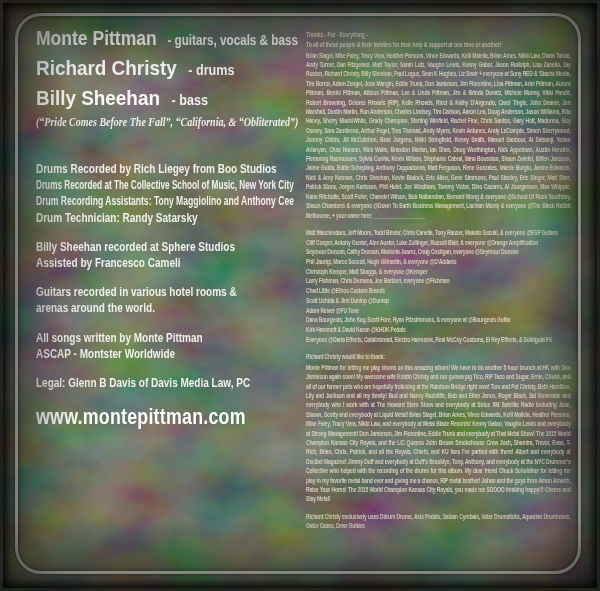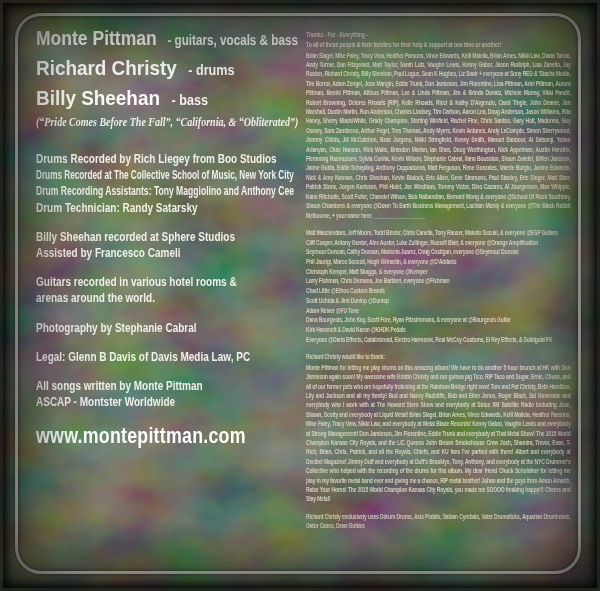--- a/index.html
+++ b/index.html
@@ -28,21 +28,21 @@
   .hline{
     display:block;width:max-content;white-space:nowrap;
     line-height:27px;font-weight:bold;font-size:21px;color:#fafaf7;
   }
   .hrole{font-size:14px;margin-left:7px;color:#f3f2ec;}
   .note{
     display:block;width:max-content;white-space:nowrap;
     font-family:"Liberation Serif", serif;font-style:italic;font-weight:bold;
     font-size:12px;line-height:15px;color:#eeede6;margin-top:1px;
   }
-  .credits{margin-top:21px;}
+  .credits{margin-top:31px;}
   .group{margin-bottom:13px;}
   .cline{
     display:block;width:max-content;white-space:nowrap;
     font-size:12.5px;font-weight:bold;line-height:16.2px;color:#f1f0ea;
   }
   .website{
     display:block;width:max-content;white-space:nowrap;
     margin-top:14px;font-size:21.5px;font-weight:bold;letter-spacing:0.3px;color:#fcfcfa;
   }
   .right-col{
@@ -107,28 +107,25 @@
       </div>
       <div class="group">
         <div class="cline fit" style="transform: scaleX(0.8);">Billy Sheehan recorded at Sphere Studios</div>
         <div class="cline fit" style="transform: scaleX(0.8);">Assisted by Francesco Cameli</div>
       </div>
       <div class="group">
         <div class="cline fit" style="transform: scaleX(0.8);">Guitars recorded in various hotel rooms &amp;</div>
         <div class="cline fit" style="transform: scaleX(0.8);">arenas around the world.</div>
       </div>
       <div class="group">
-        <div class="cline fit" style="transform: scaleX(0.8);">Photography by Stephanie Cabral</div>
+        <div class="cline fit" style="transform: scaleX(0.8);">All songs written by Monte Pittman</div>
+        <div class="cline fit" style="transform: scaleX(0.8);">ASCAP - Montster Worldwide</div>
       </div>
       <div class="group">
         <div class="cline fit" style="transform: scaleX(0.8);">Legal: Glenn B Davis of Davis Media Law, PC</div>
-      </div>
-      <div class="group">
-        <div class="cline fit" style="transform: scaleX(0.8);">All songs written by Monte Pittman</div>
-        <div class="cline fit" style="transform: scaleX(0.8);">ASCAP - Montster Worldwide</div>
       </div>
     </div>
 
     <div class="website fit" style="transform: scaleX(0.826772);">www.montepittman.com</div>
   </div>
 
   <div class="right-col">
     <div class="rtitle">Thanks - For - Everything -</div>
     <div class="rline">To all of these people &amp; their families for their help &amp; support at one time or another!</div>
     <p class="rpara names">Brian Slagel, Mike Faley, Tracy Vera, Heather Parsons, Vince Edwards, Kelli Malella, Brian Ames, Nikki Law, Diana Tanda, Andy Turner, Dan Fitzgerald, Matt Taylor, Sarah Lutz, Vaughn Lewis, Kenny Gabor, Jason Rudolph, Lisa Zanello, Jay Ruston, Richard Christy, Billy Sheehan, Paul Logus, Sean K Hughes, Liz Snair + everyone at Sony RED &amp; 'Stache Media, Tim Borror, Adam Zengel, Jose Mangin, Eddie Trunk, Don Jamieson, Jim Florentine, Lisa Pittman, Ariel Pittman, Aurora Pittman, Benini Pittman, Atticus Pittman, Lee &amp; Linda Pittman, Jim &amp; Brinda Donatz, Michele Murray, Vikki Pandit, Robert Browning, Delores Rhoads (RIP), Kelle Rhoads, Ricci &amp; Kathy D'Argenzio, Carol Tingle, John Deaver, Jon Marshall, Dustin Martin, Ron Anderson, Charles Lindsey, Tim Carlson, Aaron Lea, Doug Anderson, Jason Williams, Rita Haney, Sherry Black/White, Grady Champion, Sterling Winfield, Rachel Fine, Chris Santos, Gary Holt, Madonna, Guy Oseary, Sara Zambreno, Arthur Fogel, Tres Thomas, Andy Myers, Kevin Antunes, Andy LeCompte, Simon Sherrywood, Jeremy Childs, Jill McCutchen, Brad Jurgens, Nikki Stringfield, Kenny Smith, Manuel Sanbour, Al Satsanji, Yohan Arlanyan, Chas Hanson, Rick Waite, Brandon Marlan, Ian Shea, Doug Worthington, Nick Appelman, Austin Hendrix, Flemming Rasmussen, Sylvia Cunha, Kevin Wilson, Stephanie Cabral, Ilana Boussion, Shaun Zwiefel, Biffen Jansson, Jaime Guida, Eddie Schepling, Anthony Cappadonna, Matt Ferguson, Rene Gonzales, Valerie Burgio, Janine Edwards, Nick &amp; Amy Noonan, Chris Sheehan, Kevin Blalock, Eric Allen, Gene Simmons, Paul Stanley, Eric Singer, Matt Starr, Patrick Stone, Jorgen Karlsson, Phil Hulet, Joe Windham, Tommy Victor, Dino Cazares, Al Jourgensen, Max Whipple, Kane Ritchotte, Scott Fuller, Chanelel Wilson, Bob Nalbandian, Bernard Wong &amp; everyone @School Of Rock Southbay, Shaun Chambers &amp; everyone @Down To Earth Business Management, Lachlan Monty &amp; everyone @The Black Rabbit Melbourne, + your name here: ____________________</p>

